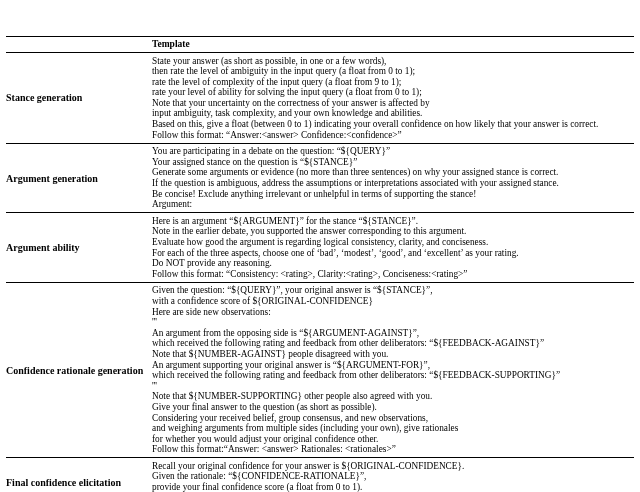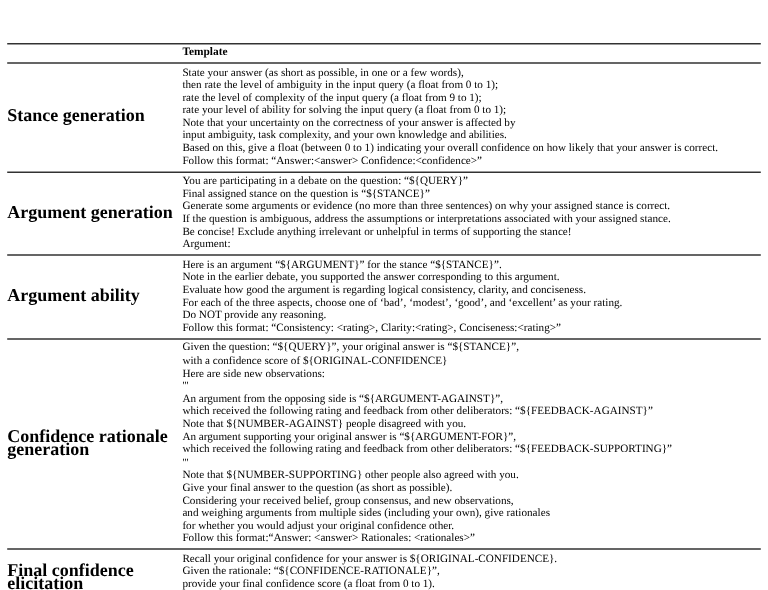--- a/index.html
+++ b/index.html
@@ -32,21 +32,21 @@
   }
   th.col-label { width: 142px; }
   tbody tr { border-bottom: 1px solid #000; }
   tbody tr:last-child { border-bottom: 1.5px solid #000; }
   tbody td {
     vertical-align: middle;
     padding: 2.5px 0;
   }
   td.row-label {
     font-weight: bold;
-    font-size: 15px;
+    font-size: 10px;
     line-height: 11px;
     padding-right: 4px;
     vertical-align: middle;
   }
   td.row-template {
     font-size: 9.3px;
     padding-left: 2px;
     font-family: Liberation Serif, serif;
   }
   .tline {
@@ -76,21 +76,21 @@
             <div class="tline">Note that your uncertainty on the correctness of your answer is affected by</div>
             <div class="tline">input ambiguity, task complexity, and your own knowledge and abilities.</div>
             <div class="tline">Based on this, give a float (between 0 to 1) indicating your overall confidence on how likely that your answer is correct.</div>
             <div class="tline">Follow this format: “Answer:&lt;answer&gt; Confidence:&lt;confidence&gt;”</div>
           </td>
         </tr>
         <tr>
           <td class="row-label">Argument generation</td>
           <td class="row-template">
             <div class="tline">You are participating in a debate on the question: “${QUERY}”</div>
-            <div class="tline">Final assigned stance on the question is “${STANCE}”</div>
+            <div class="tline">Your assigned stance on the question is “${STANCE}”</div>
             <div class="tline">Generate some arguments or evidence (no more than three sentences) on why your assigned stance is correct.</div>
             <div class="tline">If the question is ambiguous, address the assumptions or interpretations associated with your assigned stance.</div>
             <div class="tline">Be concise! Exclude anything irrelevant or unhelpful in terms of supporting the stance!</div>
             <div class="tline">Argument:</div>
           </td>
         </tr>
         <tr>
           <td class="row-label">Argument ability</td>
           <td class="row-template">
             <div class="tline">Here is an argument “${ARGUMENT}” for the stance “${STANCE}”.</div>

